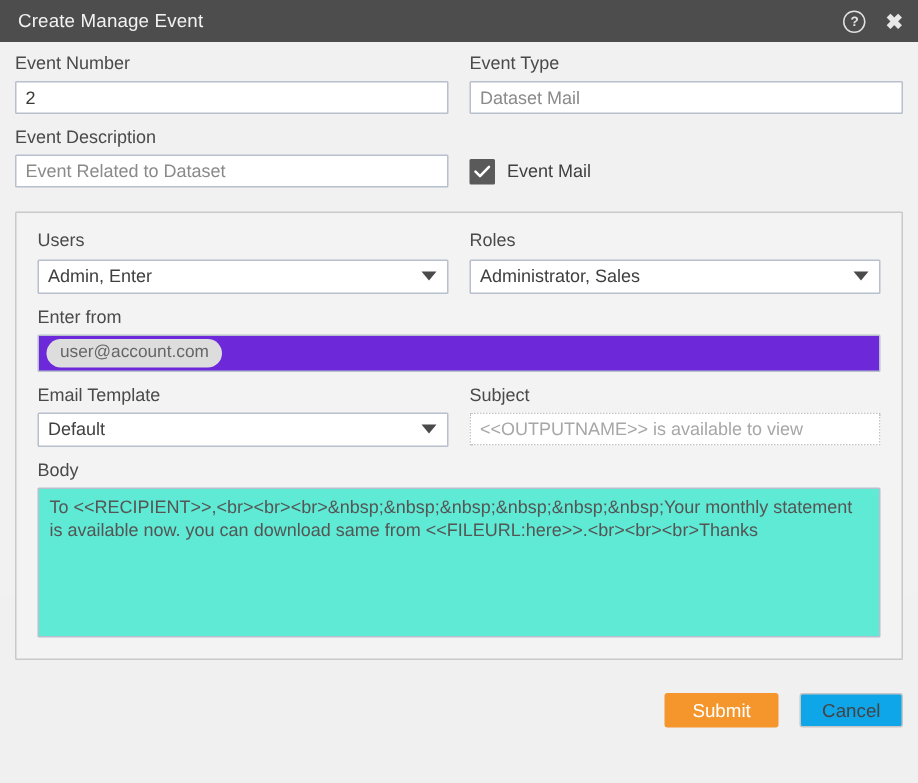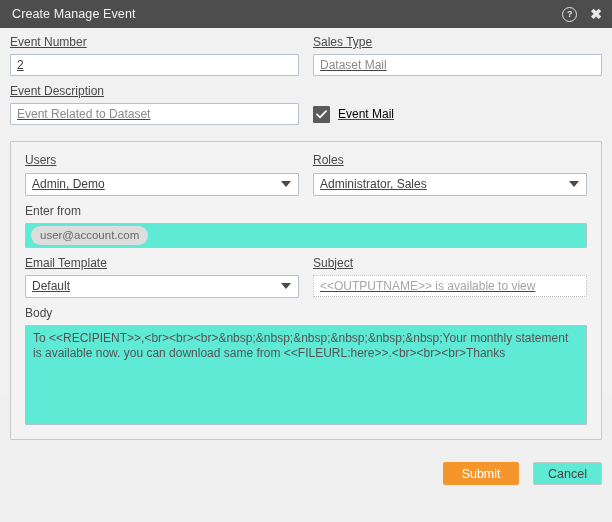--- a/index.html
+++ b/index.html
@@ -75,21 +75,20 @@
   
   .content {
     padding: 8px 10px 0 10px;
     box-sizing: border-box;
     flex: 1 1 auto;
   }
 
   .row {
     display: flex;
     gap: 14px;
-    text-decoration: underline;
   }
   .col {
     width: 292px;
     box-sizing: border-box;
   }
   .col-wide {
     flex: 1 1 auto;
   }
 
   .field {
@@ -140,21 +139,21 @@
     display: inline-flex;
     align-items: center;
     justify-content: center;
     margin-right: 8px;
     cursor: pointer;
     flex: none;
   }
   .checkbox svg { display: block; }
   .check-label {
     font-size: 12px;
-    color: #000000;
+    color: #404040;
   }
 
   
   .panel {
     border: 1px solid #c9c9c9;
     background: #f3f3f3;
     padding: 12px 14px 14px 14px;
     margin-top: 7px;
     box-sizing: border-box;
     border-radius: 1px;
@@ -186,21 +185,21 @@
     border-right: 5px solid transparent;
     border-top: 6px solid #4a4a4a;
   }
 
   
   .chipfield {
     width: 100%;
     min-height: 25px;
     box-sizing: border-box;
     border: 1px solid #b7c0cc;
-    background: #5eead4;
+    background: #6d28d9;
     display: flex;
     align-items: center;
     padding: 2px 5px;
     border-radius: 1px;
   }
   .chip {
     background: #dddddd;
     color: #666;
     border-radius: 11px;
     padding: 2px 9px;
@@ -245,21 +244,21 @@
     box-sizing: border-box;
     text-align: center;
   }
   .btn-submit {
     background: #f4962c;
     color: #ffffff;
     border: 1px solid #f4962c;
     min-width: 76px;
   }
   .btn-cancel {
-    background: #5eead4;
+    background: #0ea5e9;
     color: #444;
     border: 1px solid #c6c6c6;
     min-width: 62px;
   }
 </style>
 </head>
 <body>
 
 <div class="dialog">
 
@@ -274,21 +273,21 @@
   </div>
 
   <div class="content">
 
     <div class="row">
       <div class="col field">
         <label class="lbl">Event Number</label>
         <div class="input dark">2</div>
       </div>
       <div class="col col-wide field">
-        <label class="lbl">Sales Type</label>
+        <label class="lbl">Event Type</label>
         <div class="input muted">Dataset Mail</div>
       </div>
     </div>
 
     <div class="row">
       <div class="col field">
         <label class="lbl">Event Description</label>
         <div class="input muted">Event Related to Dataset</div>
       </div>
       <div class="col col-wide">
@@ -302,21 +301,21 @@
         </div>
       </div>
     </div>
 
     <div class="panel">
 
       <div class="row">
         <div class="col field">
           <label class="lbl">Users</label>
           <div class="select">
-            <span>Admin, Demo</span>
+            <span>Admin, Enter</span>
             <span class="caret"></span>
           </div>
         </div>
         <div class="col col-wide field">
           <label class="lbl">Roles</label>
           <div class="select">
             <span>Administrator, Sales</span>
             <span class="caret"></span>
           </div>
         </div>

